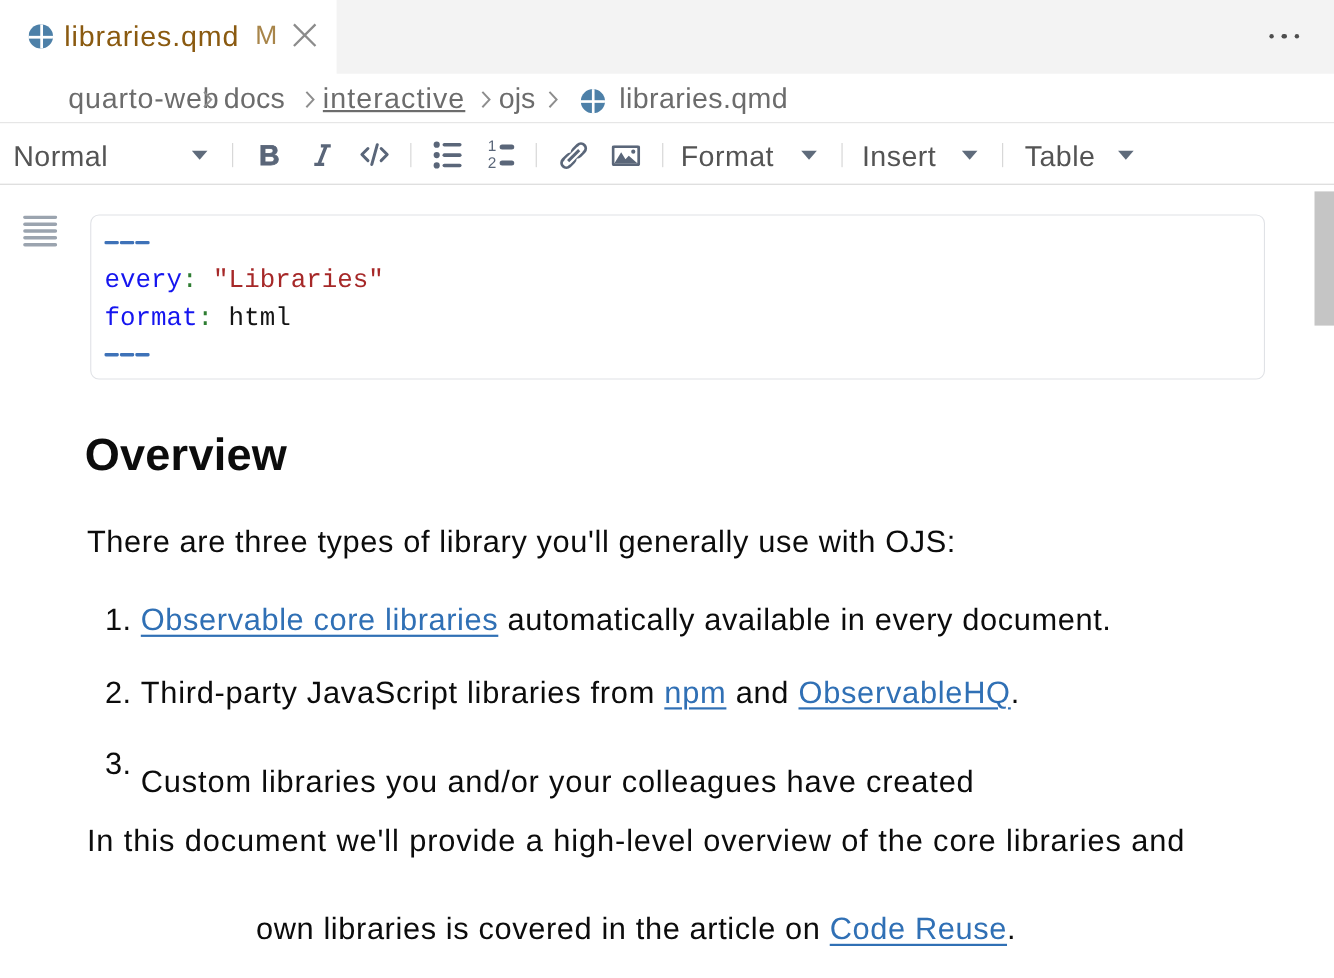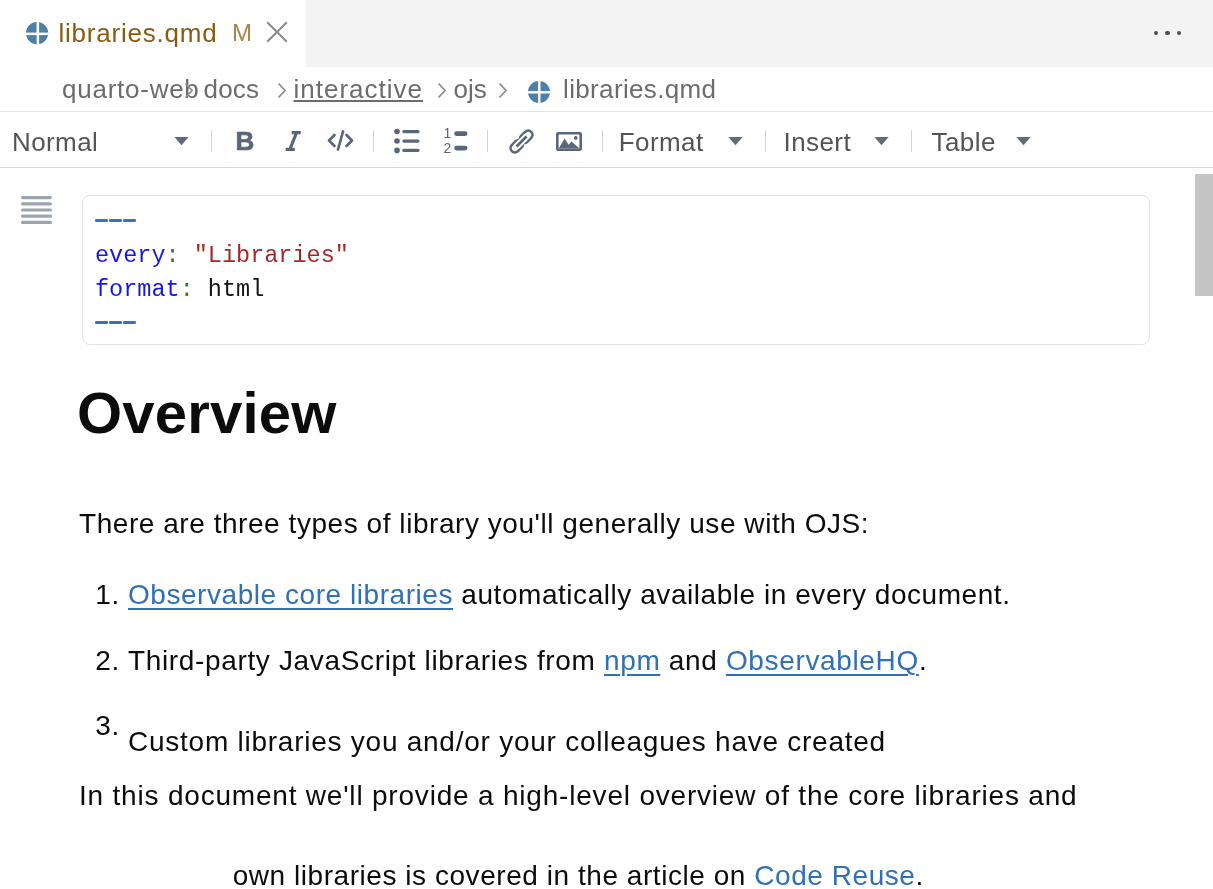--- a/index.html
+++ b/index.html
@@ -22,24 +22,24 @@
   
   #yaml { left:82px; top:195px; width:1068px; height:150px;
     border:1px solid #e0e2e6; border-radius:8px; }
   #yamltext { left:95px; top:205.4px; font-family:"Liberation Mono", monospace;
     font-size:23.5px; line-height:34px; white-space:pre; }
   .c-dash { color:#4d7fb0; }
   .c-key { color:#1515ef; }
   .c-col { color:#2e7d32; }
   .c-str { color:#a62828; }
   .c-pln { color:#151515; }
-  h1 { position:absolute; left:77px; top:390.5px; font-size:58px; line-height:44.5px;
+  h1 { position:absolute; left:77px; top:390.5px; font-size:41px; line-height:44.5px;
     font-weight:bold; color:#0c0c0c; letter-spacing:0.2px; }
   .body { font-size:28px; line-height:40px; letter-spacing:0.55px; color:#0c0c0c;
-    white-space:nowrap;margin-top:31px; }
+    white-space:nowrap; }
   a { color:#3070b5; text-decoration:underline; text-underline-offset:4px;
     text-decoration-thickness:2px; }
   .num { display:inline-block; width:40px; text-align:right; position:absolute; left:79.8px; }
   .litxt { position:absolute; left:128px; }
   #thumb { left:1195px; top:174px; width:18px; height:122px; background:#c5c5c5; }
 </style>
 </head>
 <body>
 
 <div class="abs" id="tabsbg"></div>

